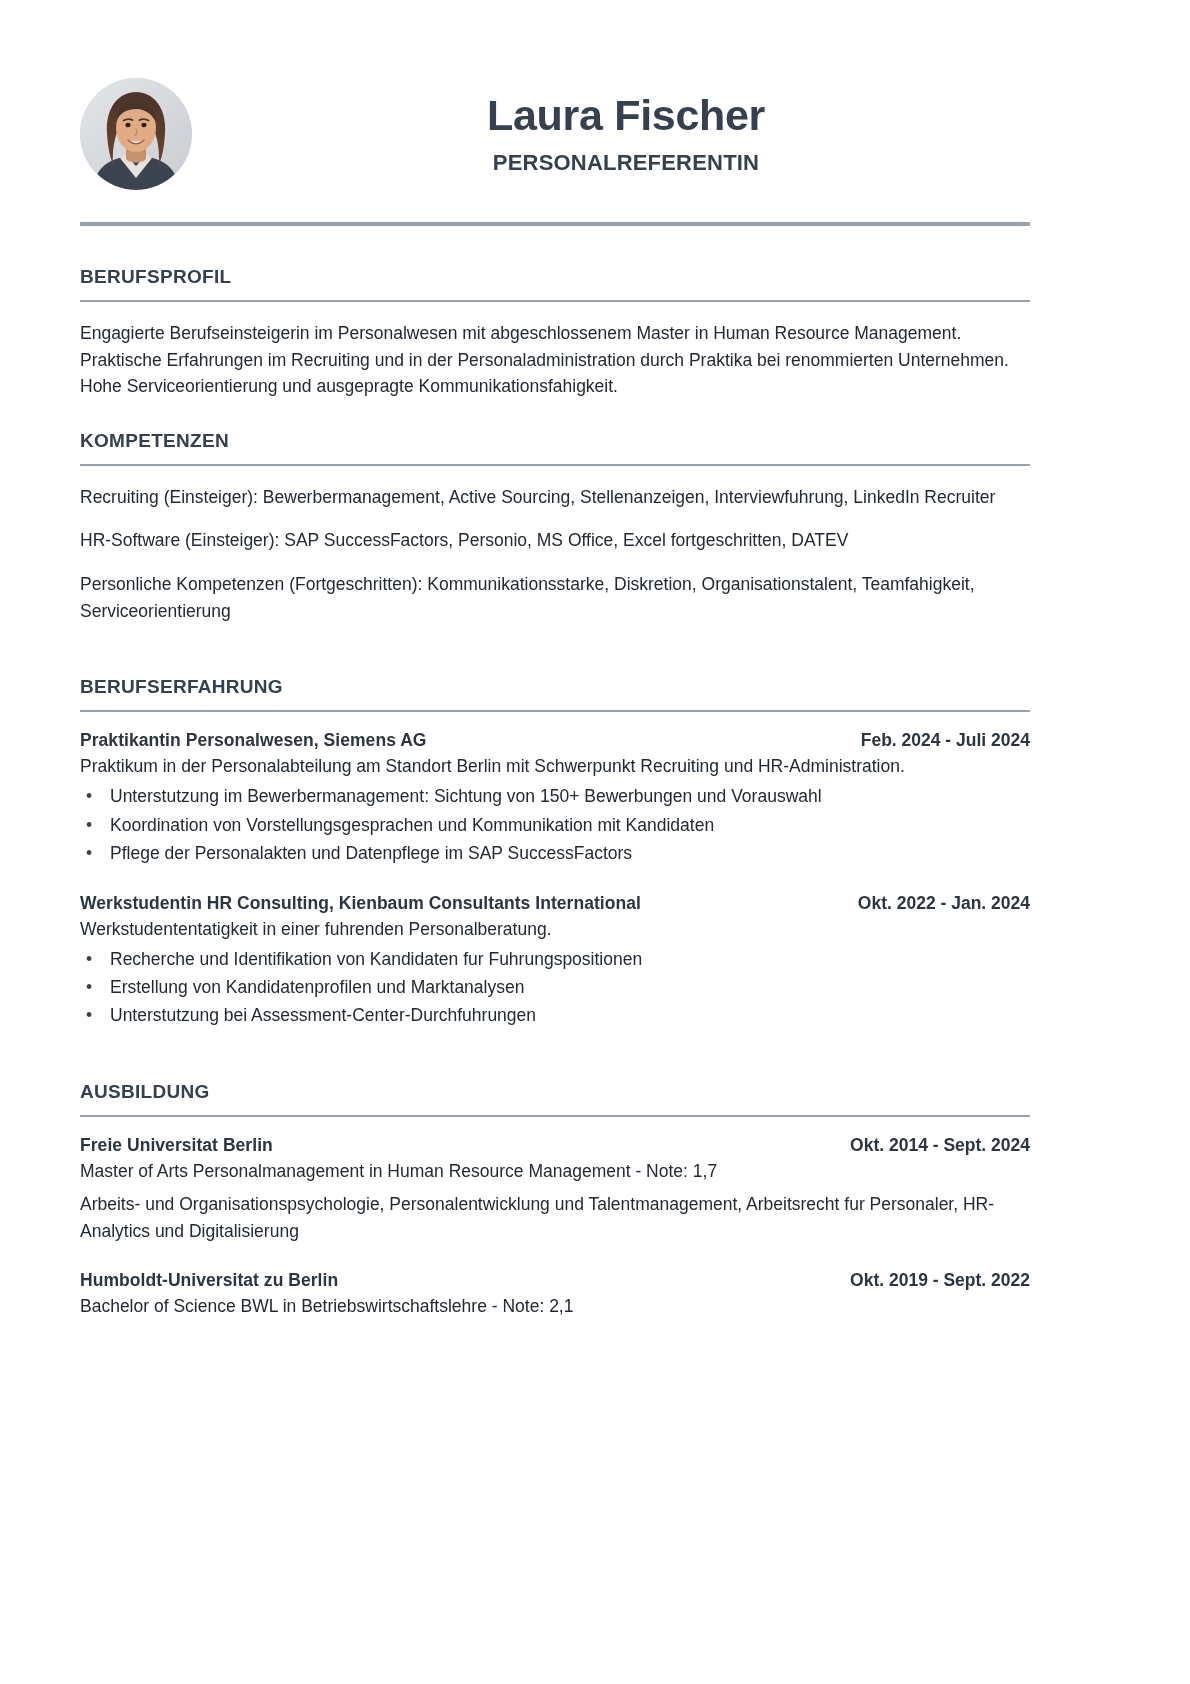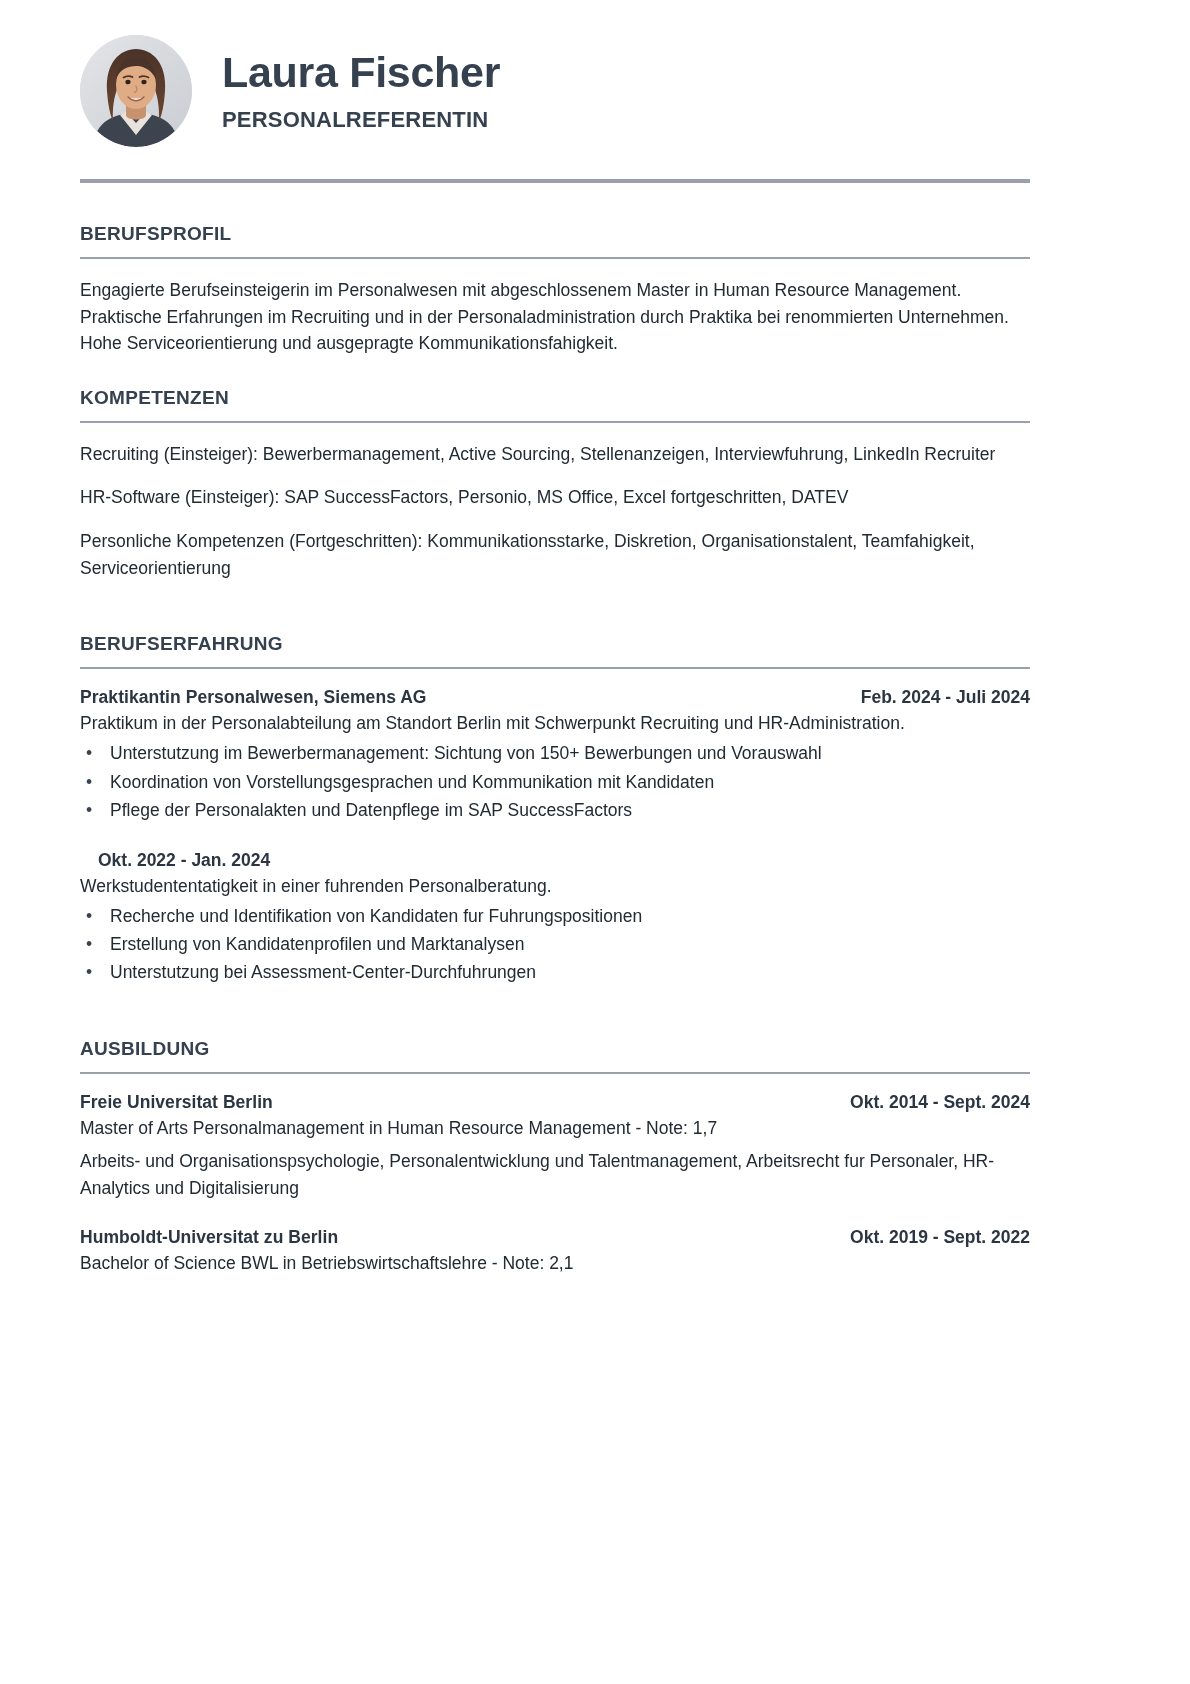--- a/index.html
+++ b/index.html
@@ -24,22 +24,23 @@
     position: absolute;
     left: 80px;
     top: 0;
     width: 950px;
   }
 
   
   .header {
     display: flex;
     align-items: center;
-    padding-top: 35px;
+    padding-top: 78px;
     padding-bottom: 0;
+    text-align: center;
   }
   .avatar {
     width: 112px;
     height: 112px;
     border-radius: 50%;
     overflow: hidden;
     flex: 0 0 auto;
     margin-right: 30px;
     background: #d8dadd;
     position: relative;
@@ -253,20 +254,21 @@
         <p class="entry-desc">Praktikum in der Personalabteilung am Standort Berlin mit Schwerpunkt Recruiting und HR-Administration.</p>
         <ul class="bullets">
           <li><span class="dot">•</span><span>Unterstutzung im Bewerbermanagement: Sichtung von 150+ Bewerbungen und Vorauswahl</span></li>
           <li><span class="dot">•</span><span>Koordination von Vorstellungsgesprachen und Kommunikation mit Kandidaten</span></li>
           <li><span class="dot">•</span><span>Pflege der Personalakten und Datenpflege im SAP SuccessFactors</span></li>
         </ul>
       </div>
 
       <div class="entry">
         <div class="entry-head">
+          <span class="entry-title">Werkstudentin HR Consulting, Kienbaum Consultants International</span>
           <span class="entry-dates">Okt. 2022 - Jan. 2024</span>
         </div>
         <p class="entry-desc">Werkstudententatigkeit in einer fuhrenden Personalberatung.</p>
         <ul class="bullets">
           <li><span class="dot">•</span><span>Recherche und Identifikation von Kandidaten fur Fuhrungspositionen</span></li>
           <li><span class="dot">•</span><span>Erstellung von Kandidatenprofilen und Marktanalysen</span></li>
           <li><span class="dot">•</span><span>Unterstutzung bei Assessment-Center-Durchfuhrungen</span></li>
         </ul>
       </div>
     </div>

